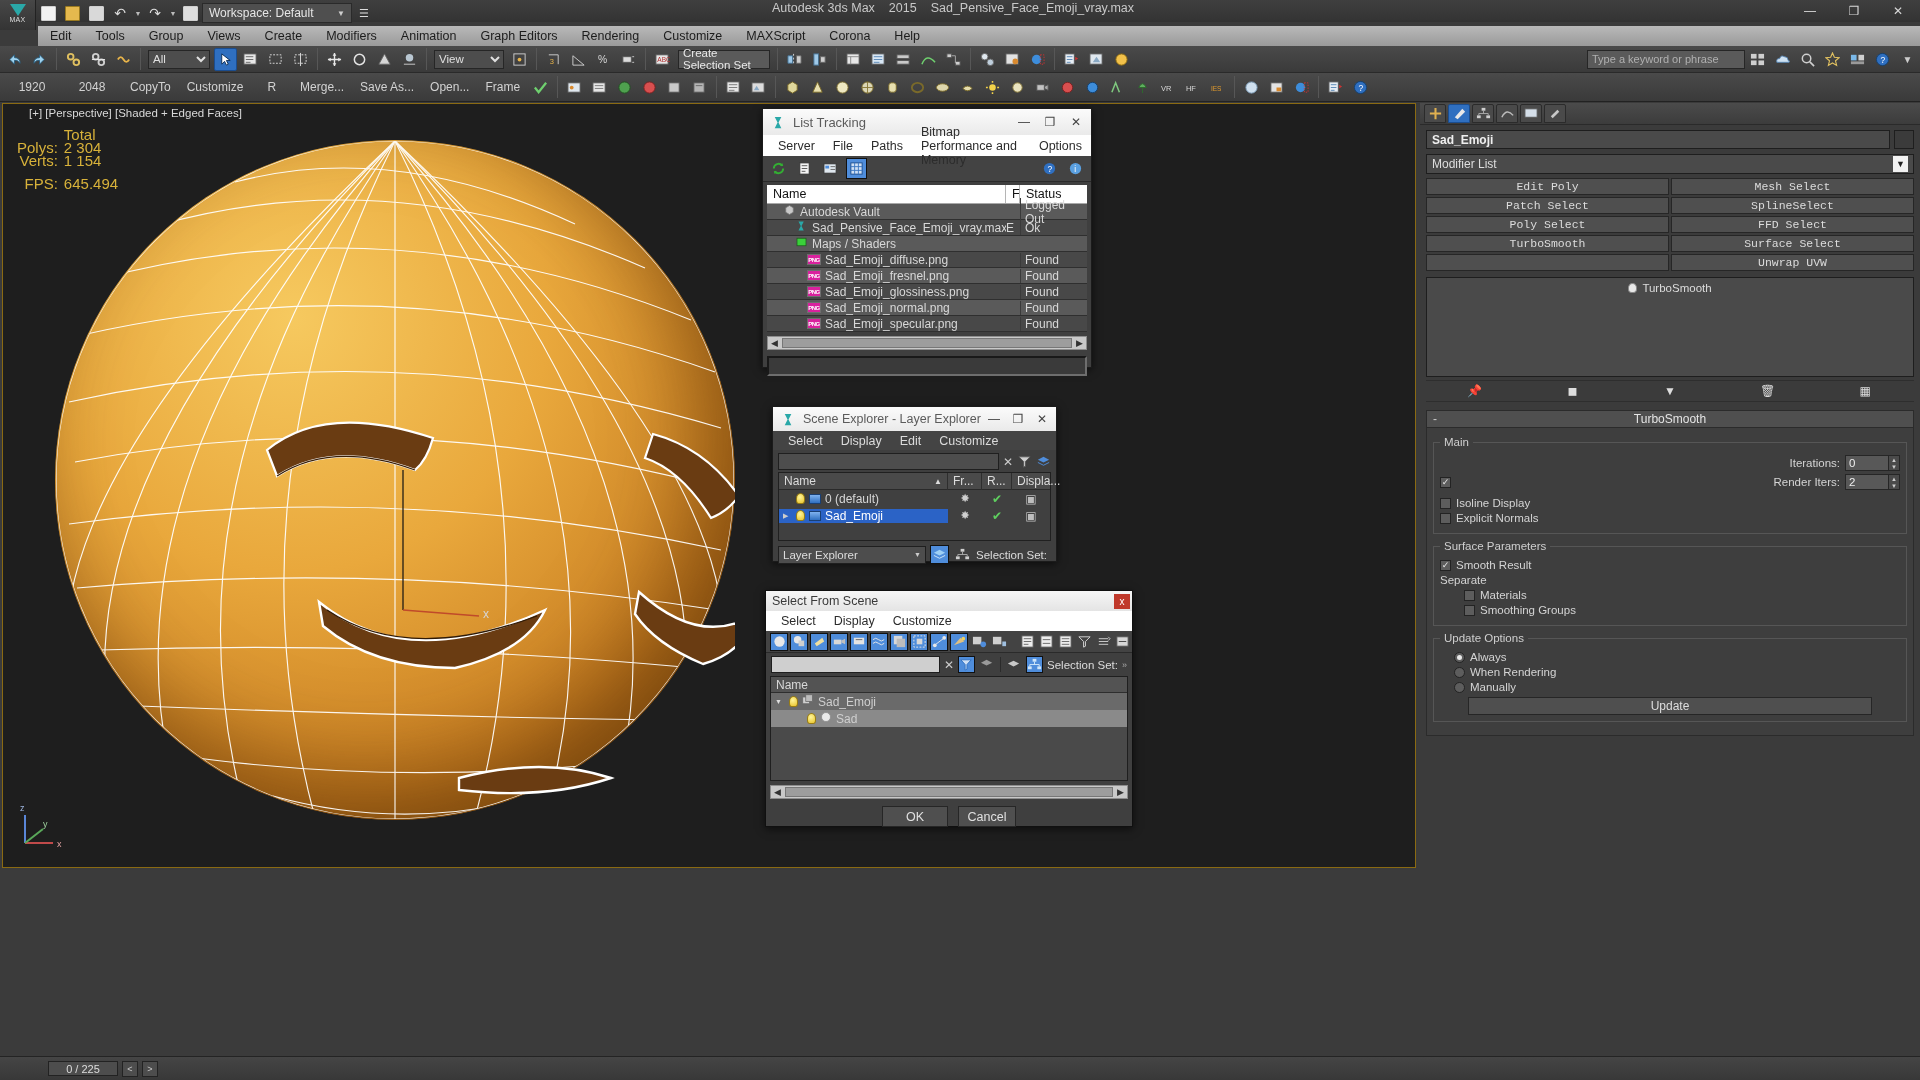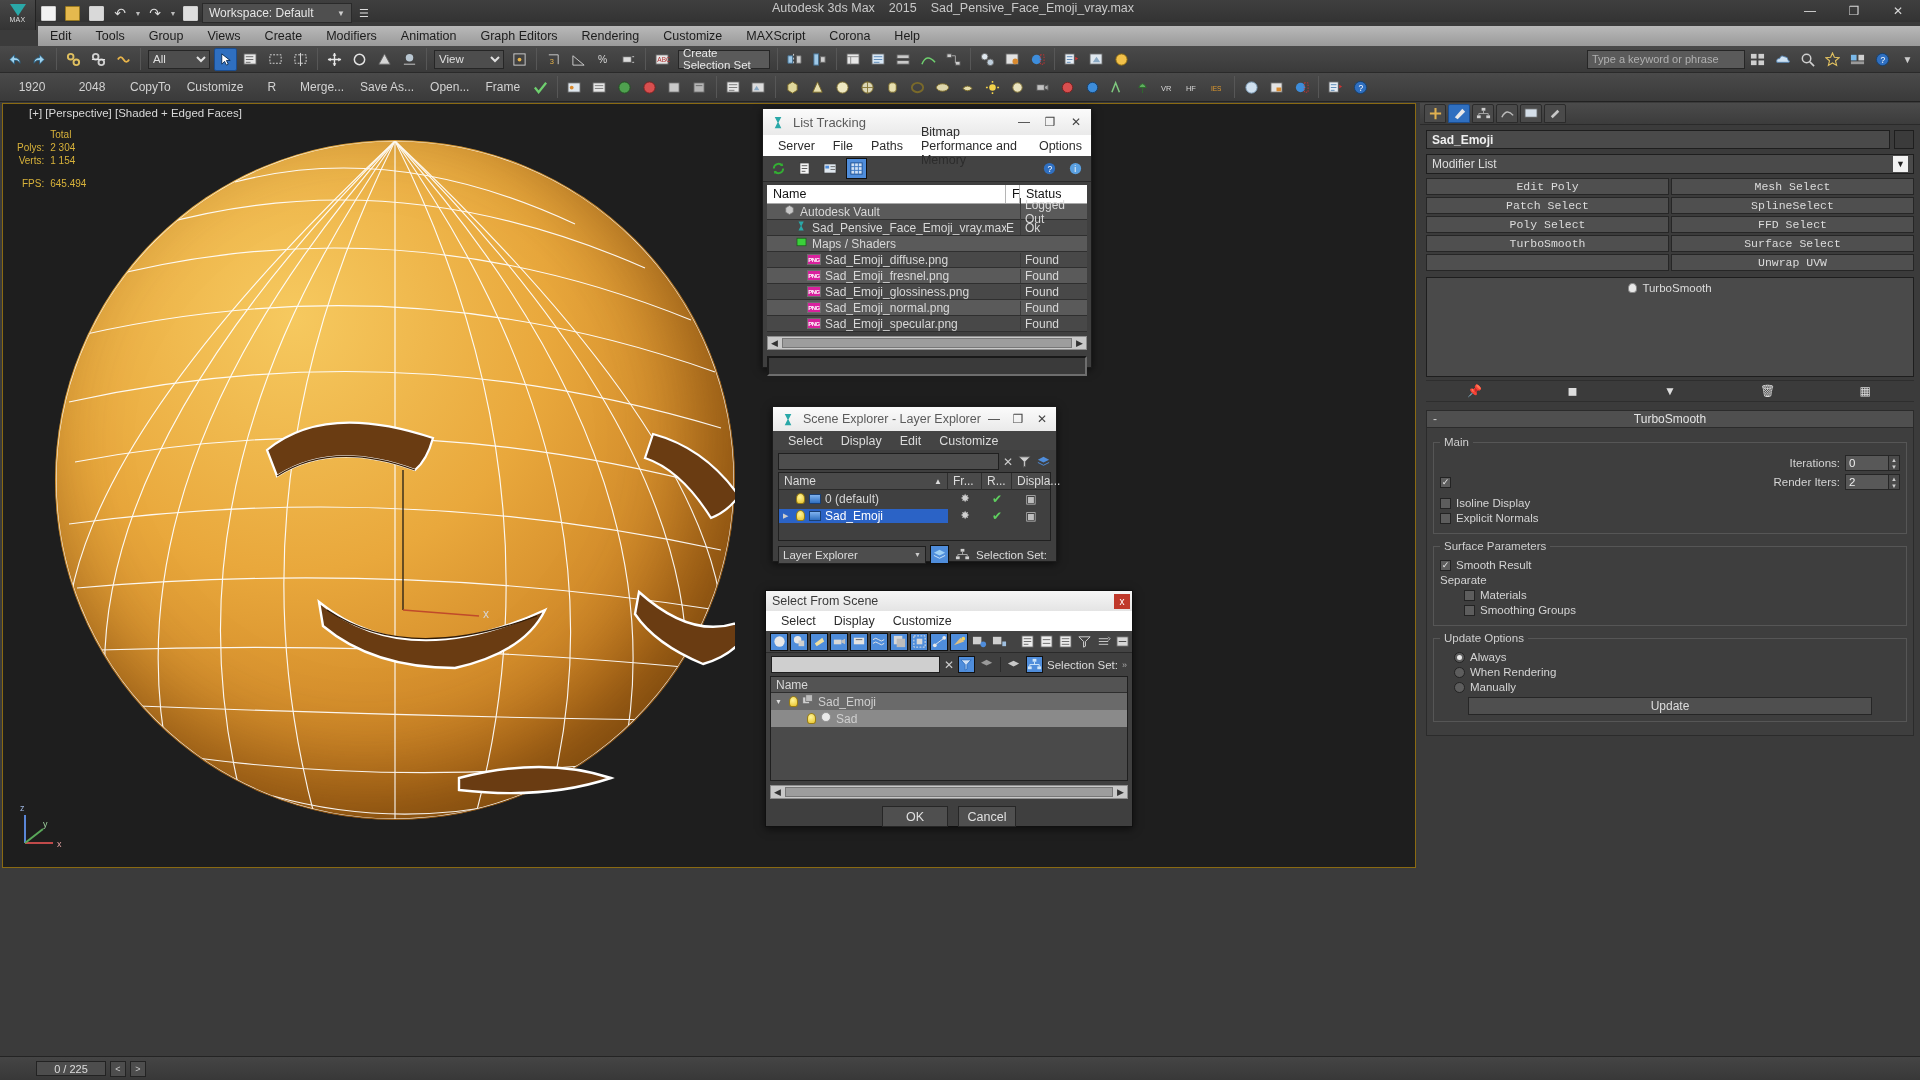--- a/index.html
+++ b/index.html
@@ -57,21 +57,21 @@
   #tb1 select, #tb2 select { height:19px;background:#4d4d4d;color:#e0e0e0;border:1px solid #262626;
     font-size:11.5px; font-family:"Liberation Sans",sans-serif; }
   .txtfield { height:19px;background:#5a5a5a;border:1px solid #262626;color:#e8e8e8;font-size:11.5px;
     padding:0 4px; display:flex;align-items:center; }
   .numlbl { color:#d2d2d2; font-size:12px; padding:0 8px; }
 
   
   #viewport { position:absolute; left:2px; top:103px; width:1414px; height:765px;
     background:#1e1e1e; border:1px solid #8a6a12; overflow:hidden; }
   #vplabel { position:absolute; left:6px; top:3px; color:#d9d9d9; font-size:11.5px;margin-left:20px; }
-  #vpstats { position:absolute; left:14px; top:24px; color:#d8b23a; font-size:10px; line-height:13px; }
+  #vpstats { position:absolute; left:14px; top:24px; color:#d8b23a; font-size:15px; line-height:13px; }
   #vpstats table { border-collapse:collapse; }
   #vpstats td { padding:0 6px 0 0; color:#d8b23a; }
   #vpstats td.k { text-align:right; }
   #axisgiz { position:absolute; left:10px; bottom:12px; width:60px; height:60px; }
   
   #ball { position:absolute; left:52px; top:36px; width:680px; height:680px; border-radius:50%;
     background:radial-gradient(circle at 35% 26%, #f6c95f 0%, #e9a83c 38%, #c97f22 72%, #8a5413 100%);
     box-shadow:inset -30px -40px 90px rgba(80,40,0,.55); }
   .wire { position:absolute; left:0; top:0; width:100%; height:100%; }
 
@@ -170,21 +170,21 @@
   .snowf { color:#cfcfcf; font-size:11px; }
   .greenchk { color:#5fd05f; font-size:12px; }
 
   .btnflat { height:21px; background:#4f4f4f; border:1px solid #262626; color:#e0e0e0; font-size:12.5px;
     display:flex; align-items:center; justify-content:center; }
 
   
   #statusbar { position:absolute; left:0; bottom:0; width:1920px; height:24px;
     background:linear-gradient(#454545,#383838); border-top:1px solid #242424; display:flex; align-items:center; }
   #timefield { height:15px;background:#4d4d4d;border:1px solid #222;color:#ddd;font-size:11px;
-    padding:0 6px;display:flex;align-items:center; margin-left:36px; min-width:70px; justify-content:center;}
+    padding:0 6px;display:flex;align-items:center; margin-left:48px; min-width:70px; justify-content:center;}
   .sbtn { width:16px;height:16px;background:#4d4d4d;border:1px solid #232323;color:#ccc;font-size:9px;
     display:flex;align-items:center;justify-content:center;margin-left:4px; }
 </style>
 </head>
 <body>
 
 <div id="titlebar">
   <div class="appname">
     <span>Autodesk 3ds Max</span><span>2015</span><span>Sad_Pensive_Face_Emoji_vray.max</span>
   </div>

